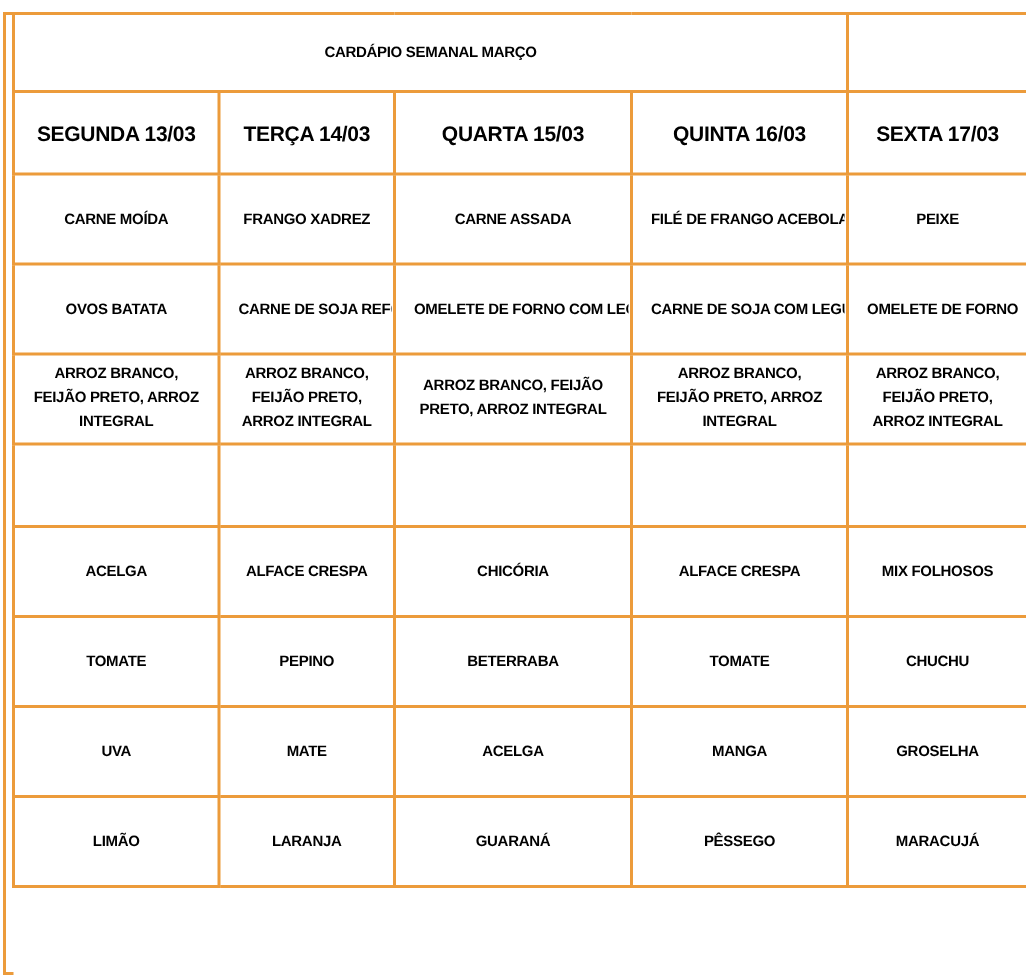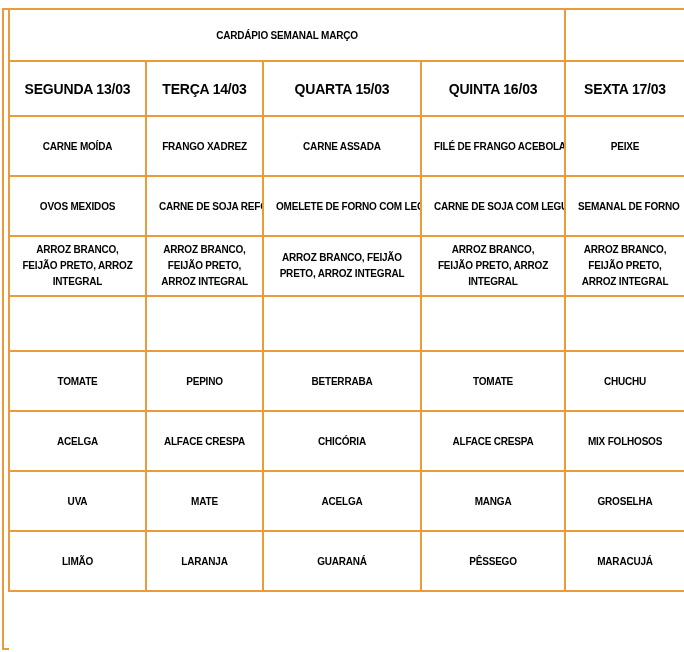--- a/index.html
+++ b/index.html
@@ -43,21 +43,21 @@
     font-size: 10px;
     letter-spacing: -0.2px;
     white-space: nowrap;
     overflow: hidden;
     padding: 0 12px;
     color: #000000;
   }
   .title-row td { height: 52px; }
   .title-cell { font-size: 11px; letter-spacing: 0.2px; }
   .header-row td { height: 55px; font-size: 14px; }
-  .body-row td { height: 60px; }
+  .body-row td { height: 60px; border-radius: 26px; }
   .empty-row td { height: 55px; }
   td.wrap { white-space: normal; line-height: 1.6; }
 </style>
 </head>
 <body>
 
 <div class="page">
   <div class="left-strip"></div>
 
   <table class="menu">
@@ -85,58 +85,58 @@
 
     <tr class="body-row">
       <td>CARNE MOÍDA</td>
       <td>FRANGO XADREZ</td>
       <td>CARNE ASSADA</td>
       <td>FILÉ DE FRANGO ACEBOLADO</td>
       <td>PEIXE</td>
     </tr>
 
     <tr class="body-row">
-      <td>OVOS MEXIDOS</td>
+      <td>OVOS BATATA</td>
       <td>CARNE DE SOJA REFOGADA</td>
       <td>OMELETE DE FORNO COM LEGUMES</td>
       <td>CARNE DE SOJA COM LEGUMES</td>
-      <td>SEMANAL DE FORNO</td>
+      <td>OMELETE DE FORNO</td>
     </tr>
 
 
     <tr class="body-row">
       <td class="wrap">ARROZ BRANCO, FEIJÃO PRETO, ARROZ INTEGRAL</td>
       <td class="wrap">ARROZ BRANCO, FEIJÃO PRETO, ARROZ INTEGRAL</td>
       <td class="wrap">ARROZ BRANCO, FEIJÃO PRETO, ARROZ INTEGRAL</td>
       <td class="wrap">ARROZ BRANCO, FEIJÃO PRETO, ARROZ INTEGRAL</td>
       <td class="wrap">ARROZ BRANCO, FEIJÃO PRETO, ARROZ INTEGRAL</td>
     </tr>
 
     <tr class="empty-row">
       <td></td>
       <td></td>
       <td></td>
       <td></td>
       <td></td>
     </tr>
 
     <tr class="body-row">
+      <td>ACELGA</td>
+      <td>ALFACE CRESPA</td>
+      <td>CHICÓRIA</td>
+      <td>ALFACE CRESPA</td>
+      <td>MIX FOLHOSOS</td>
+    </tr>
+
+    <tr class="body-row">
       <td>TOMATE</td>
       <td>PEPINO</td>
       <td>BETERRABA</td>
       <td>TOMATE</td>
       <td>CHUCHU</td>
-    </tr>
-
-    <tr class="body-row">
-      <td>ACELGA</td>
-      <td>ALFACE CRESPA</td>
-      <td>CHICÓRIA</td>
-      <td>ALFACE CRESPA</td>
-      <td>MIX FOLHOSOS</td>
     </tr>
 
     <tr class="body-row">
       <td>UVA</td>
       <td>MATE</td>
       <td>ACELGA</td>
       <td>MANGA</td>
       <td>GROSELHA</td>
     </tr>
 

